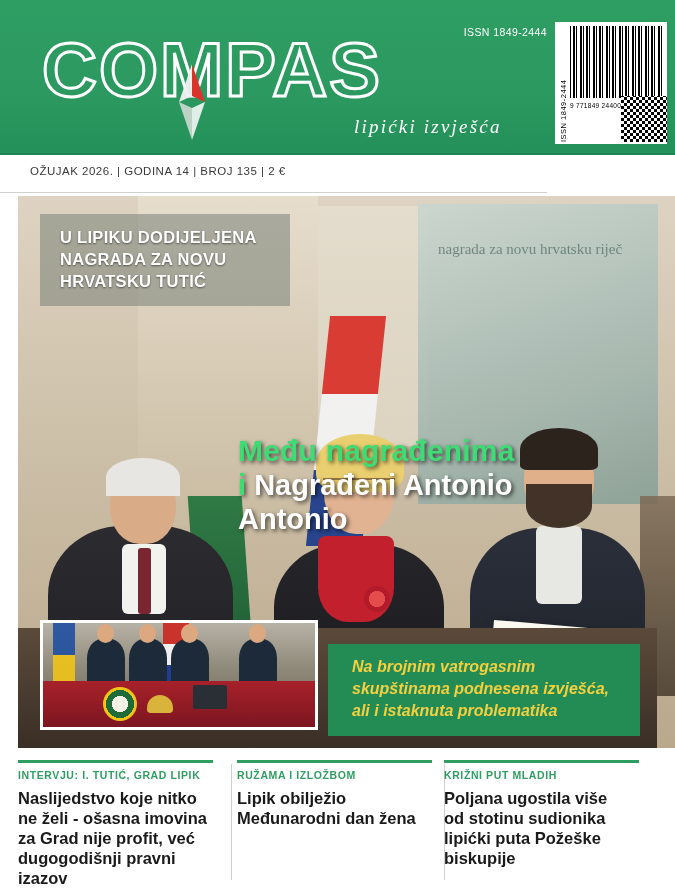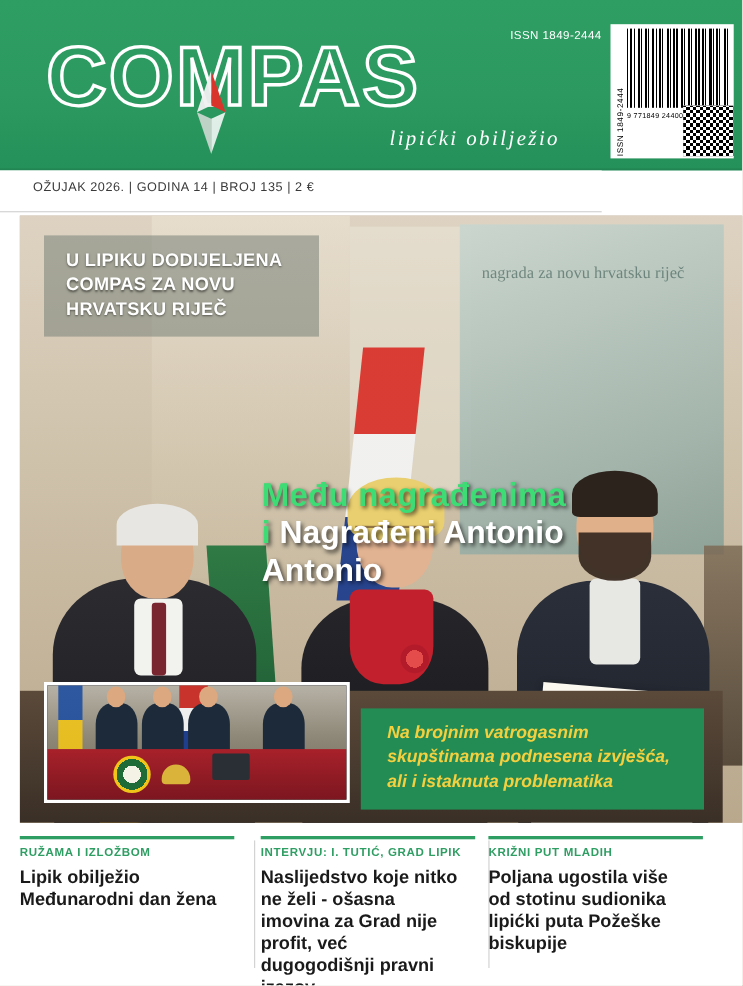--- a/index.html
+++ b/index.html
@@ -480,21 +480,21 @@
 </head>
 <body>
 
 <div class="page">
 
   <div class="masthead">
     <div class="issn-top">ISSN 1849-2444</div>
 
     <div class="logo-wrap">
       <div class="logo-text">COMPAS</div>
-      <div class="subtitle">lipićki obilježio</div>
+      <div class="subtitle">lipićki izvješća</div>
       <svg class="needle" viewBox="0 0 74 80">
         <polygon points="37,2 50,40 37,34" fill="#d8342c"></polygon>
         <polygon points="37,2 24,40 37,34" fill="#f0f0f0" opacity="0.95"></polygon>
         <polygon points="37,78 50,40 37,46" fill="#ffffff" opacity="0.85"></polygon>
         <polygon points="37,78 24,40 37,46" fill="#cfd8d2" opacity="0.9"></polygon>
       </svg>
     </div>
 
     <div class="barcode-box">
       <div class="barcode-issn">ISSN 1849-2444</div>
@@ -543,21 +543,21 @@
       <div class="cert-title">Nagrađeni</div>
       <div class="cert-name">Antonio Zandona</div>
       <div class="cert-line" style="top:62px; width:108px;"></div>
       <div class="cert-line" style="top:74px; width:96px;"></div>
       <div class="cert-line" style="top:86px; width:112px;"></div>
       <div class="cert-line" style="top:98px; width:70px;"></div>
     </div>
 
     <div class="table-front"></div>
 
-    <div class="kicker">U LIPIKU DODIJELJENA COMPAS ZA NOVU HRVATSKU RIJEČ</div>
+    <div class="kicker">U LIPIKU DODIJELJENA NAGRADA ZA NOVU HRVATSKU TUTIĆ</div>
 
     <div class="main-head">
       <div class="mh-l1">Među nagrađenima</div>
       <div class="mh-l2">
         <span class="accent">i</span>
         <span>Nagrađeni Antonio</span>
       </div>
       <div class="mh-l3">Antonio</div>
     </div>
 
@@ -583,28 +583,28 @@
       <div class="callout-txt">Na brojnim vatrogasnim skupštinama podnesena izvješća, ali i istaknuta problematika</div>
     </div>
   </div>
 
   <div class="teasers">
     <div class="vdiv v1"></div>
     <div class="vdiv v2"></div>
 
     <div class="teaser">
       <div class="teaser-rule"></div>
+      <div class="teaser-kicker">INTERVJU: I. TUTIĆ, GRAD LIPIK</div>
+      <div class="teaser-title">Naslijedstvo koje nitko ne želi - ošasna imovina za Grad nije profit, već dugogodišnji pravni izazov</div>
+    </div>
+
+    <div class="teaser">
+      <div class="teaser-rule"></div>
       <div class="teaser-kicker">RUŽAMA I IZLOŽBOM</div>
       <div class="teaser-title">Lipik obilježio Međunarodni dan žena</div>
-    </div>
-
-    <div class="teaser">
-      <div class="teaser-rule"></div>
-      <div class="teaser-kicker">INTERVJU: I. TUTIĆ, GRAD LIPIK</div>
-      <div class="teaser-title">Naslijedstvo koje nitko ne želi - ošasna imovina za Grad nije profit, već dugogodišnji pravni izazov</div>
     </div>
 
     <div class="teaser">
       <div class="teaser-rule"></div>
       <div class="teaser-kicker">KRIŽNI PUT MLADIH</div>
       <div class="teaser-title">Poljana ugostila više od stotinu sudionika lipićki puta Požeške biskupije</div>
     </div>
   </div>
 
 </div>

